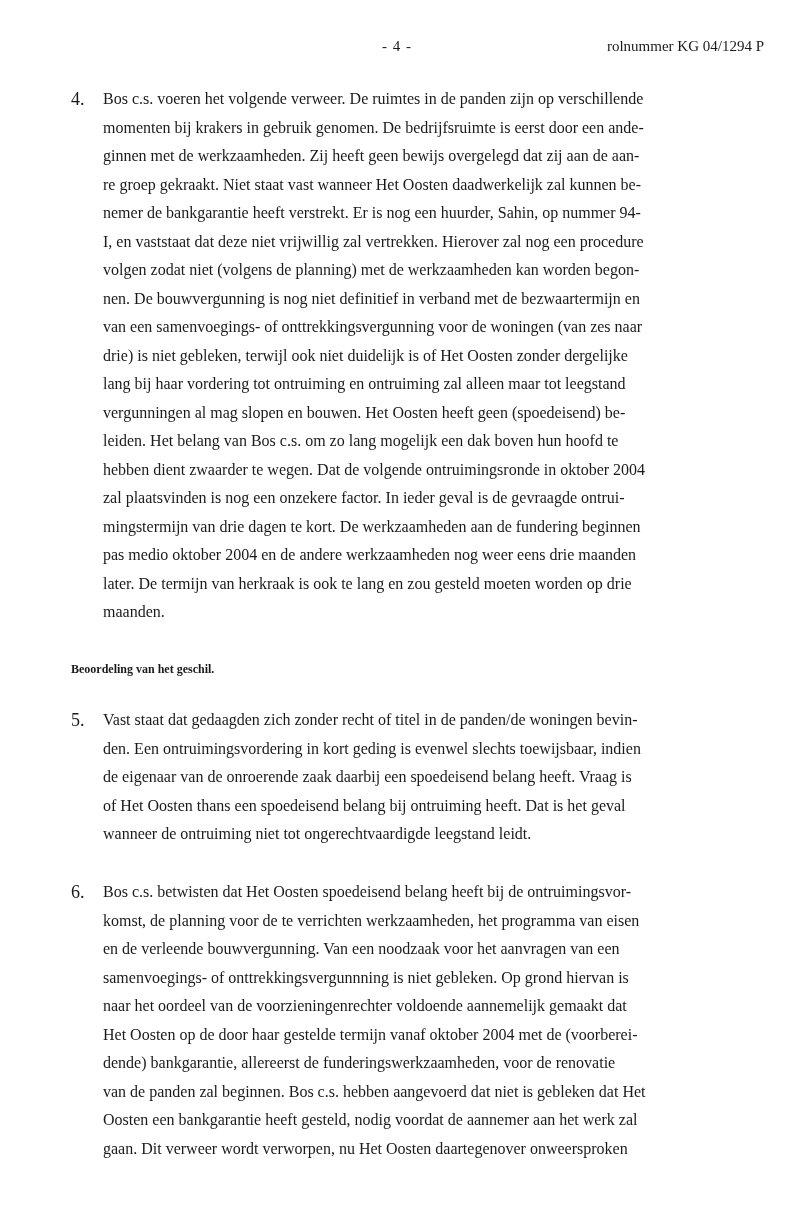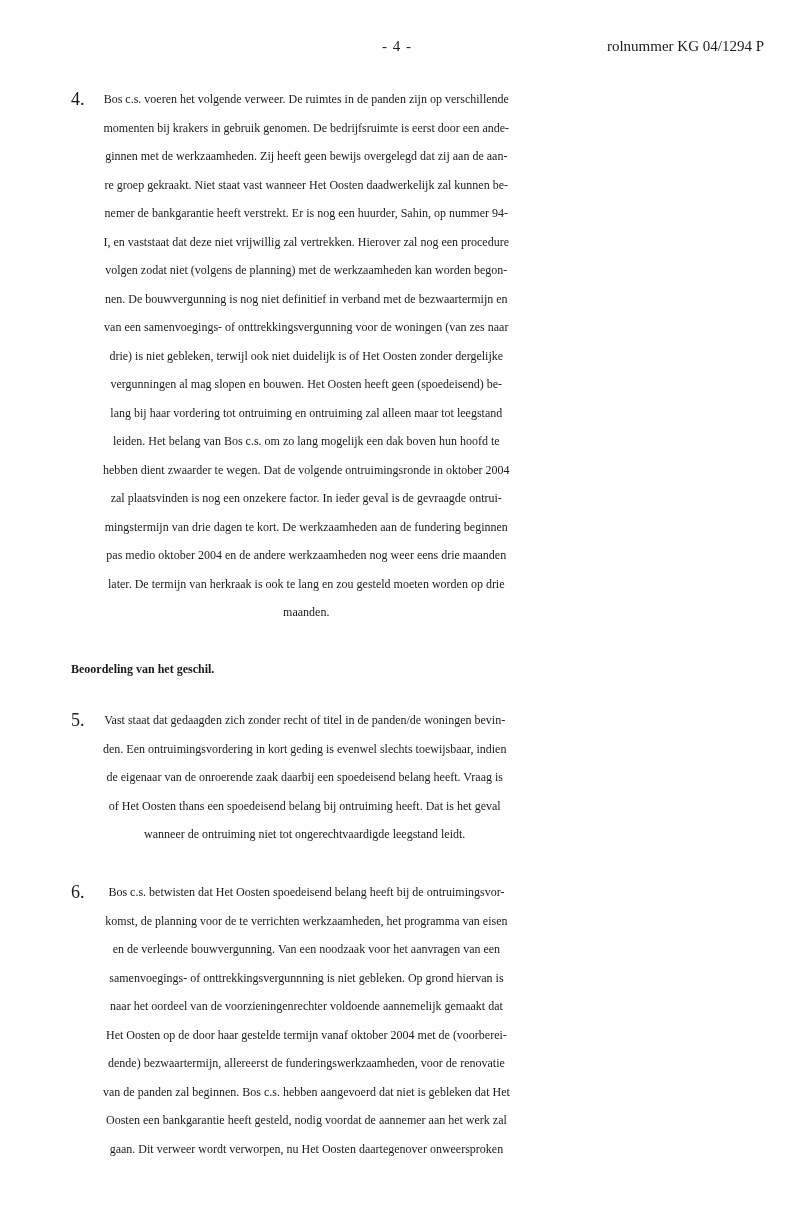--- a/index.html
+++ b/index.html
@@ -4,21 +4,21 @@
 <style>
   html, body { margin: 0; padding: 0; background: #ffffff; }
   body { width: 800px; height: 1229px; position: relative; overflow: hidden;
          font-family: "Liberation Serif", serif; color: #1a1a1a; }
   .header { position: absolute; top: 38px; left: 0; width: 800px; height: 24px; font-size: 15px; }
   .page-num { position: absolute; left: 382px; top: 0; letter-spacing: 1px; }
   .rolnummer { position: absolute; right: 36px; top: 0; text-align: center; }
   .para { position: absolute; left: 71px; width: 700px; }
   .para .num { position: absolute; left: 0; top: 0; font-size: 18px; line-height: 28.5px; }
   .para .lines { position: absolute; left: 32px; top: 0; }
-  .line { font-size: 12px; line-height: 28.5px; white-space: nowrap; height: 28.5px; text-align: center; }
+  .line { font-size: 16px; line-height: 28.5px; white-space: nowrap; height: 28.5px; }
   .heading { position: absolute; left: 71px; top: 655px; font-size: 12px; font-weight: bold; line-height: 28px; }
 </style>
 </head>
 <body>
 
 <div class="header">
   <span class="page-num">- 4 -</span>
   <span class="rolnummer">rolnummer KG 04/1294 P</span>
 </div>
 
@@ -28,22 +28,22 @@
     <div class="line">Bos c.s. voeren het volgende verweer. De ruimtes in de panden zijn op verschillende</div>
     <div class="line">momenten bij krakers in gebruik genomen. De bedrijfsruimte is eerst door een ande-</div>
     <div class="line">ginnen met de werkzaamheden. Zij heeft geen bewijs overgelegd dat zij aan de aan-</div>
     <div class="line">re groep gekraakt. Niet staat vast wanneer Het Oosten daadwerkelijk zal kunnen be-</div>
     <div class="line">nemer de bankgarantie heeft verstrekt. Er is nog een huurder, Sahin, op nummer 94-</div>
     <div class="line">I, en vaststaat dat deze niet vrijwillig zal vertrekken. Hierover zal nog een procedure</div>
     <div class="line">volgen zodat niet (volgens de planning) met de werkzaamheden kan worden begon-</div>
     <div class="line">nen. De bouwvergunning is nog niet definitief in verband met de bezwaartermijn en</div>
     <div class="line">van een samenvoegings- of onttrekkingsvergunning voor de woningen (van zes naar</div>
     <div class="line">drie) is niet gebleken, terwijl ook niet duidelijk is of Het Oosten zonder dergelijke</div>
+    <div class="line">lang bij haar vordering tot ontruiming en ontruiming zal alleen maar tot leegstand</div>
     <div class="line">vergunningen al mag slopen en bouwen. Het Oosten heeft geen (spoedeisend) be-</div>
-    <div class="line">lang bij haar vordering tot ontruiming en ontruiming zal alleen maar tot leegstand</div>
     <div class="line">leiden. Het belang van Bos c.s. om zo lang mogelijk een dak boven hun hoofd te</div>
     <div class="line">hebben dient zwaarder te wegen. Dat de volgende ontruimingsronde in oktober 2004</div>
     <div class="line">zal plaatsvinden is nog een onzekere factor. In ieder geval is de gevraagde ontrui-</div>
     <div class="line">mingstermijn van drie dagen te kort. De werkzaamheden aan de fundering beginnen</div>
     <div class="line">pas medio oktober 2004 en de andere werkzaamheden nog weer eens drie maanden</div>
     <div class="line">later. De termijn van herkraak is ook te lang en zou gesteld moeten worden op drie</div>
     <div class="line">maanden.</div>
   </div>
 </div>
 
@@ -62,18 +62,18 @@
 
 <div class="para" style="top:878px;">
   <span class="num">6.</span>
   <div class="lines">
     <div class="line">Bos c.s. betwisten dat Het Oosten spoedeisend belang heeft bij de ontruimingsvor-</div>
     <div class="line">komst, de planning voor de te verrichten werkzaamheden, het programma van eisen</div>
     <div class="line">en de verleende bouwvergunning. Van een noodzaak voor het aanvragen van een</div>
     <div class="line">samenvoegings- of onttrekkingsvergunnning is niet gebleken. Op grond hiervan is</div>
     <div class="line">naar het oordeel van de voorzieningenrechter voldoende aannemelijk gemaakt dat</div>
     <div class="line">Het Oosten op de door haar gestelde termijn vanaf oktober 2004 met de (voorberei-</div>
-    <div class="line">dende) bezwaartermijn, allereerst de funderingswerkzaamheden, voor de renovatie</div>
+    <div class="line">dende) bankgarantie, allereerst de funderingswerkzaamheden, voor de renovatie</div>
     <div class="line">van de panden zal beginnen. Bos c.s. hebben aangevoerd dat niet is gebleken dat Het</div>
     <div class="line">Oosten een bankgarantie heeft gesteld, nodig voordat de aannemer aan het werk zal</div>
     <div class="line">gaan. Dit verweer wordt verworpen, nu Het Oosten daartegenover onweersproken</div>
   </div>
 </div>
 
 </body></html>

